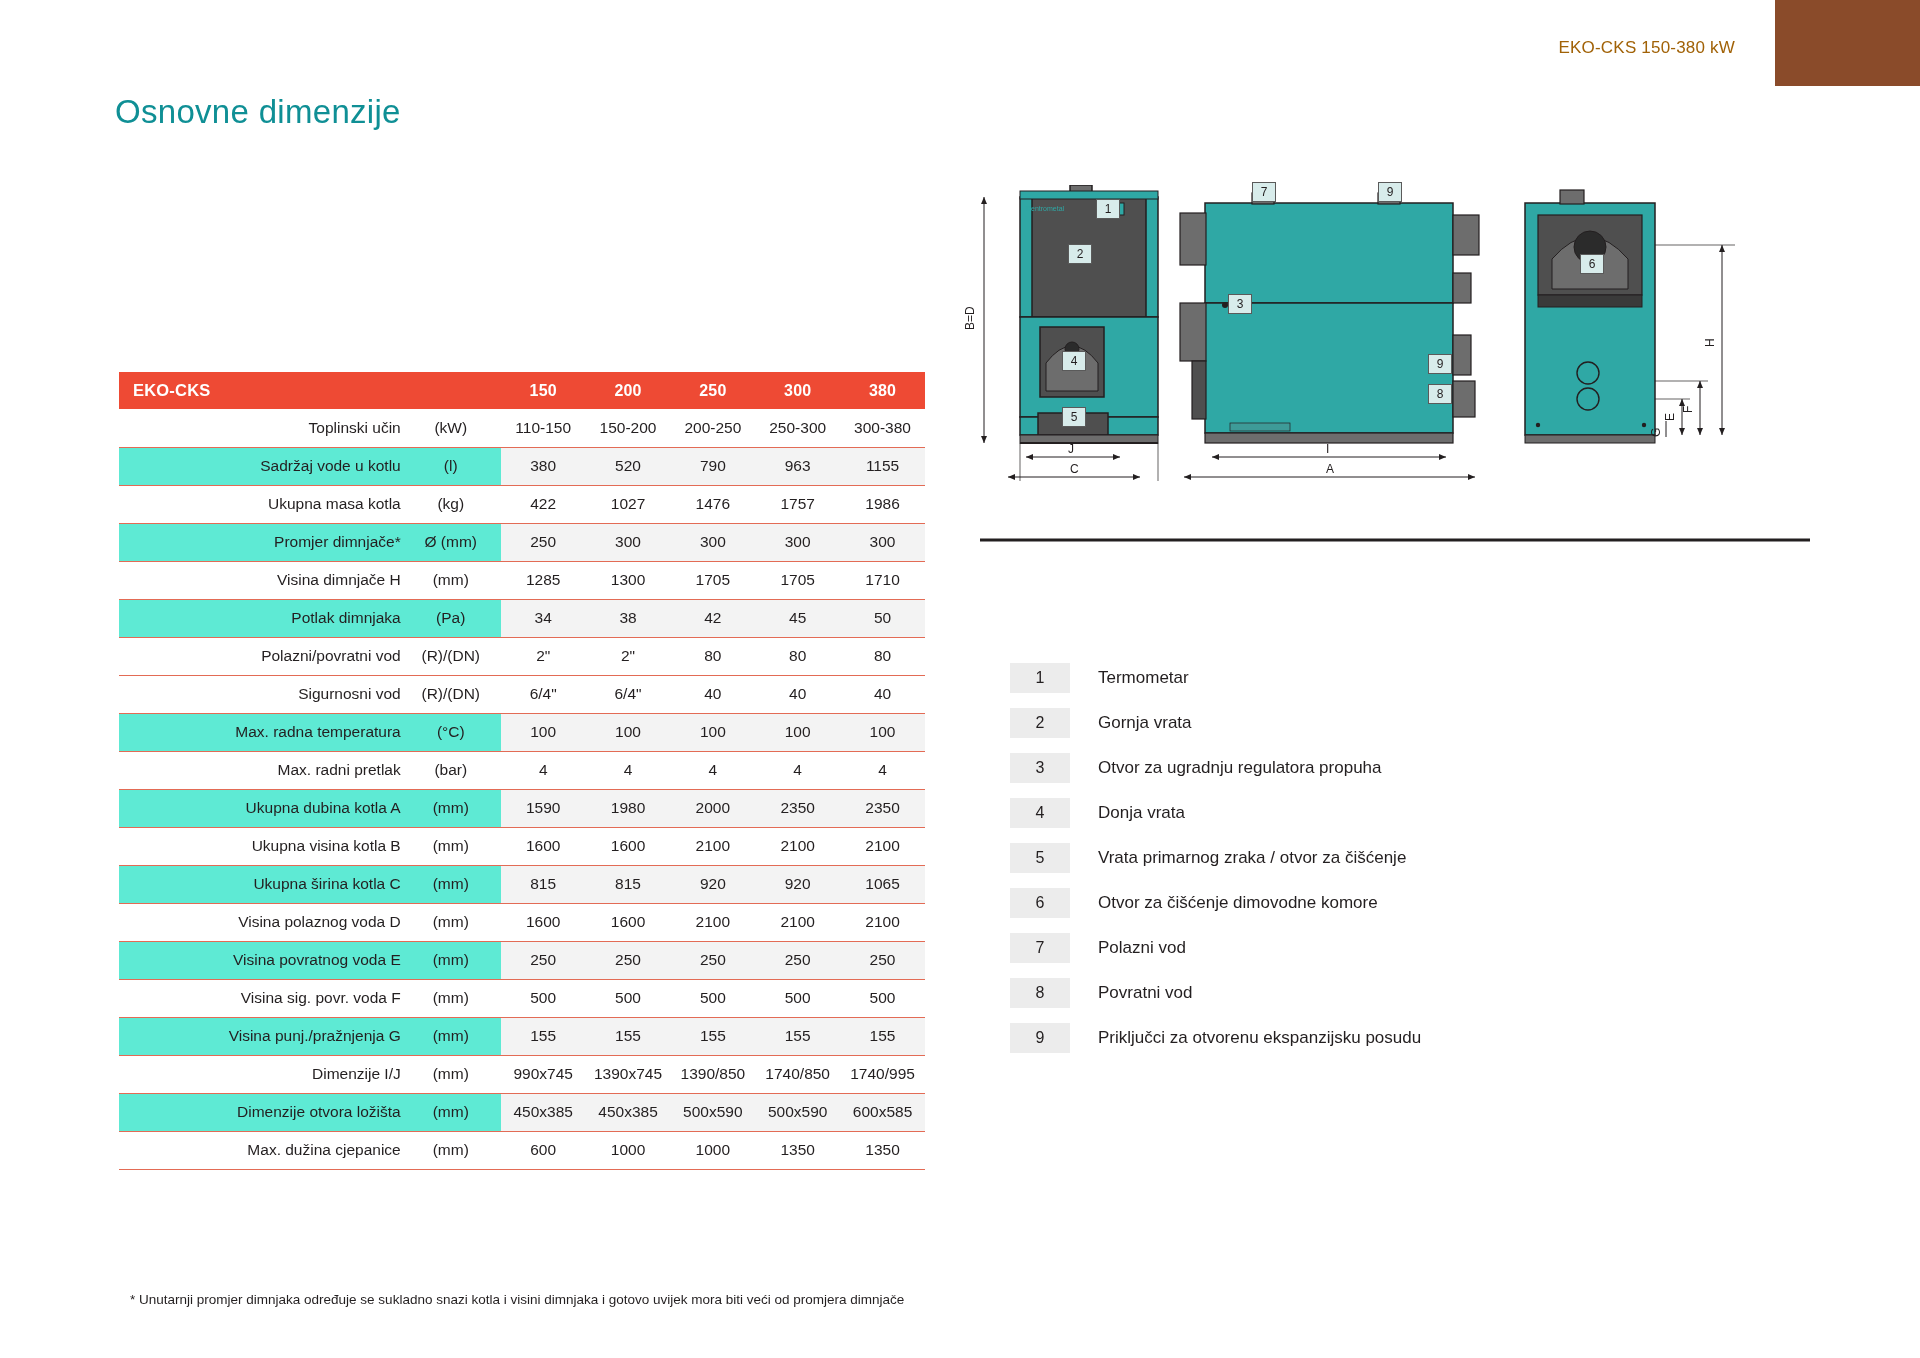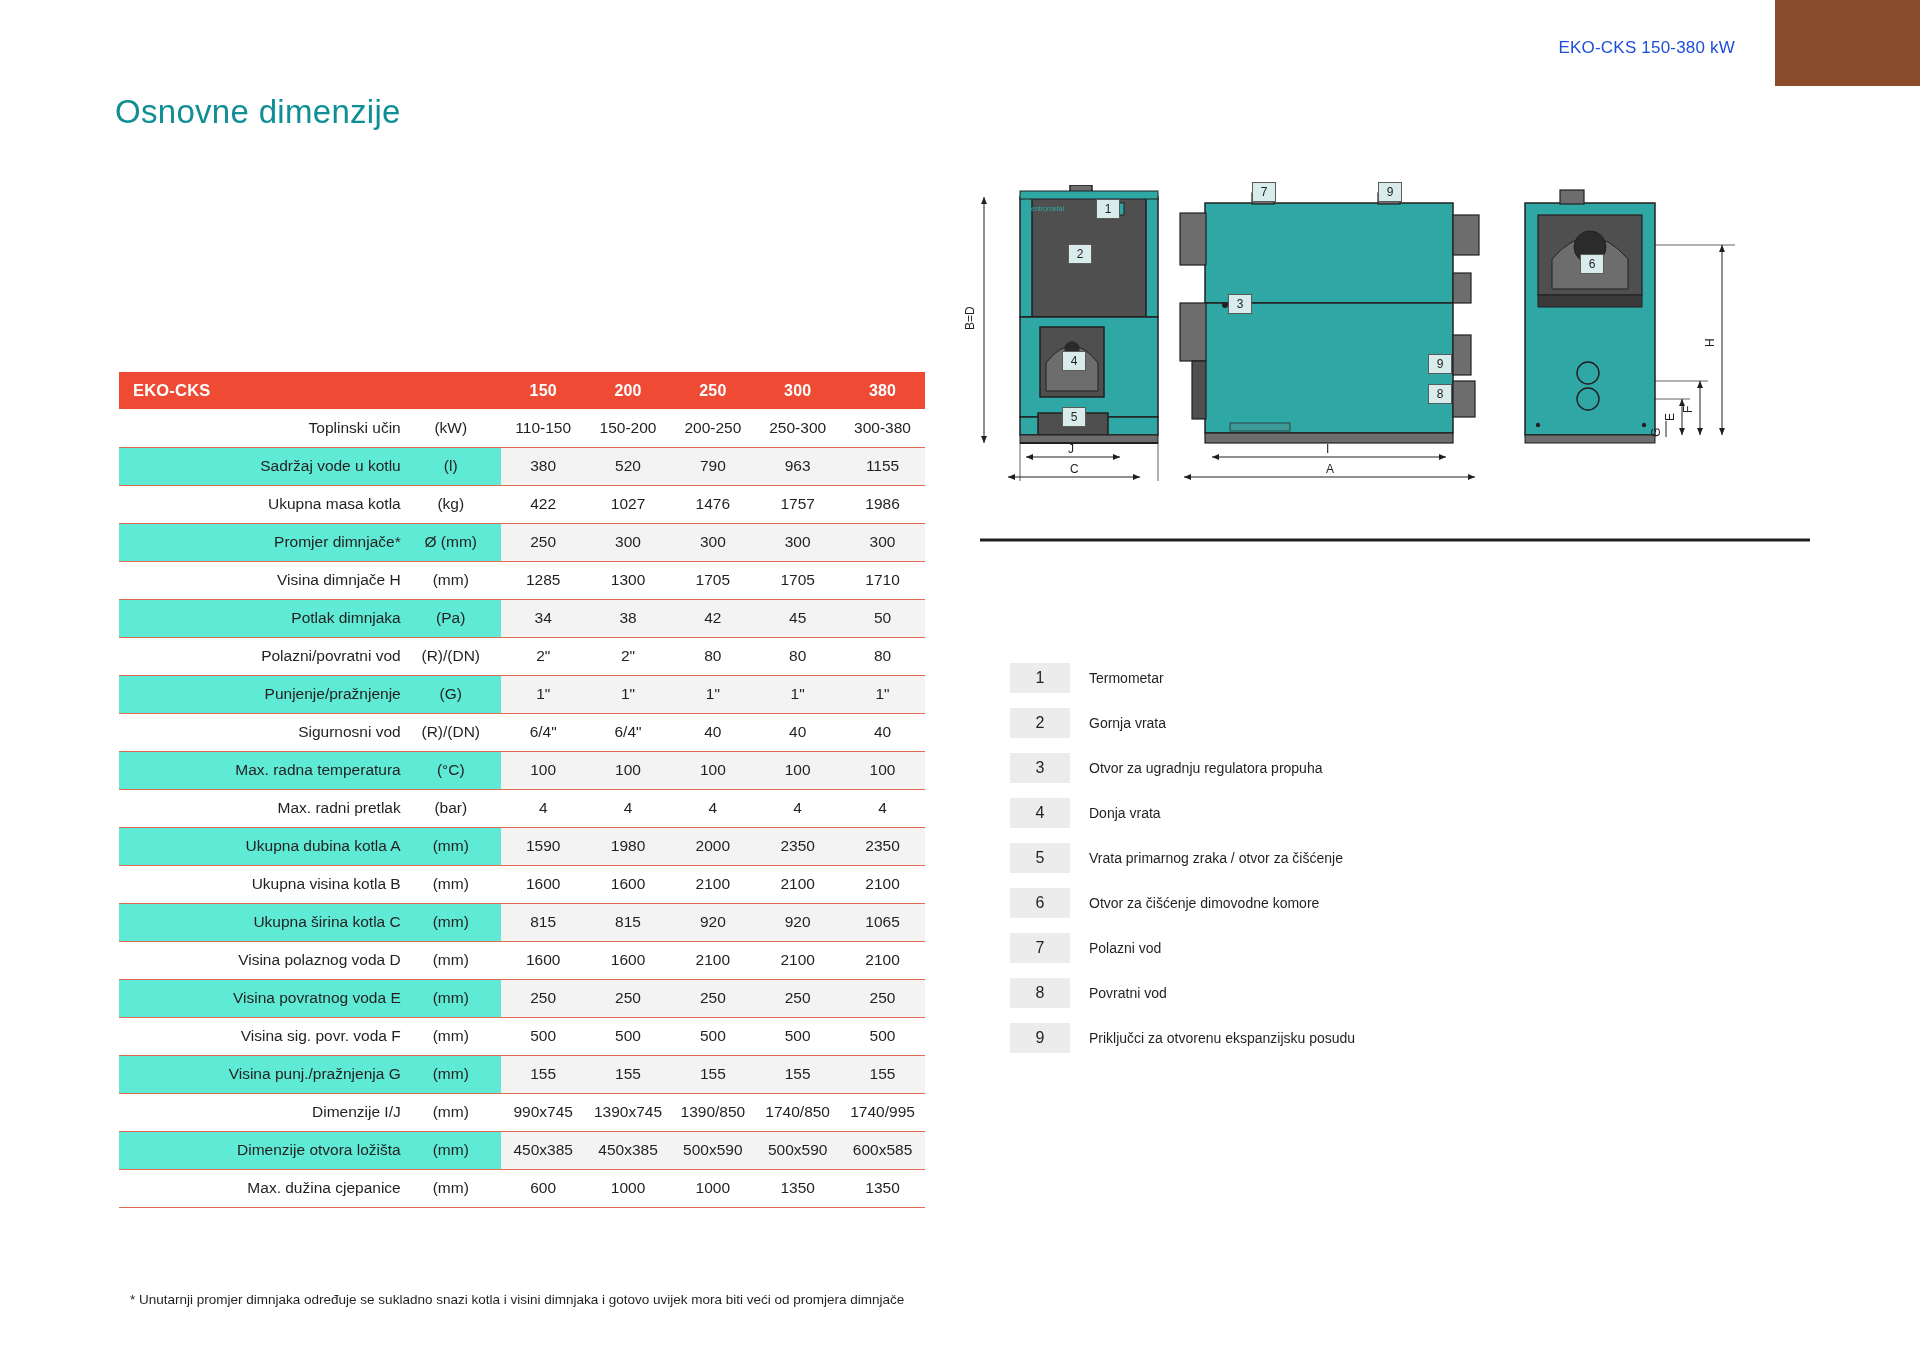--- a/index.html
+++ b/index.html
@@ -10,21 +10,21 @@
     color:#231f20;
     position:relative;
     overflow:hidden;
   }
   
   .brown-block{
     position:absolute;top:0;right:0;width:145px;height:86px;background:#8a4b2a;
   }
   .header-code{
     position:absolute;top:38px;right:185px;
-    font-size:17px;color:#1d4ed8;letter-spacing:.2px;white-space:nowrap;
+    font-size:17px;color:#a16207;letter-spacing:.2px;white-space:nowrap;
   }
   .page-title{
     position:absolute;left:115px;top:93px;
     font-size:33px;color:#0f8f95;font-weight:400;letter-spacing:.3px;
   }
   
   .table-wrap{
     position:absolute;left:119px;top:372px;width:806px;
   }
   table.dims{
@@ -63,21 +63,21 @@
     position:absolute;left:1010px;top:655px;
   }
   .legend-row{
     display:flex;align-items:center;height:45px;
   }
   .legend-num{
     width:60px;height:30px;background:#ececec;color:#231f20;
     display:flex;align-items:center;justify-content:center;font-size:16px;
   }
   .legend-txt{
-    margin-left:19px;font-size:14px;color:#231f20;white-space:nowrap;
+    margin-left:28px;font-size:17px;color:#231f20;white-space:nowrap;
   }
   
   .drawing{
     position:absolute;left:960px;top:185px;width:860px;height:400px;
   }
   .callout{
     position:absolute;background:#d8eceb;border:1px solid #5a5a5a;
     font-size:12px;display:flex;align-items:center;justify-content:center;
     color:#231f20;width:22px;height:18px;
   }
@@ -160,29 +160,20 @@
         </tr>
         <tr>
           <td class="lbl">Polazni/povratni vod</td>
           <td class="unit">(R)/(DN)</td>
           <td class="val">2"</td>
           <td class="val">2"</td>
           <td class="val">80</td>
           <td class="val">80</td>
           <td class="val">80</td>
         </tr>
-        <tr class="alt">
-          <td class="lbl">Punjenje/pražnjenje</td>
-          <td class="unit">(G)</td>
-          <td class="val">1"</td>
-          <td class="val">1"</td>
-          <td class="val">1"</td>
-          <td class="val">1"</td>
-          <td class="val">1"</td>
-        </tr>
         <tr>
           <td class="lbl">Sigurnosni vod</td>
           <td class="unit">(R)/(DN)</td>
           <td class="val">6/4"</td>
           <td class="val">6/4"</td>
           <td class="val">40</td>
           <td class="val">40</td>
           <td class="val">40</td>
         </tr>
         <tr class="alt">

